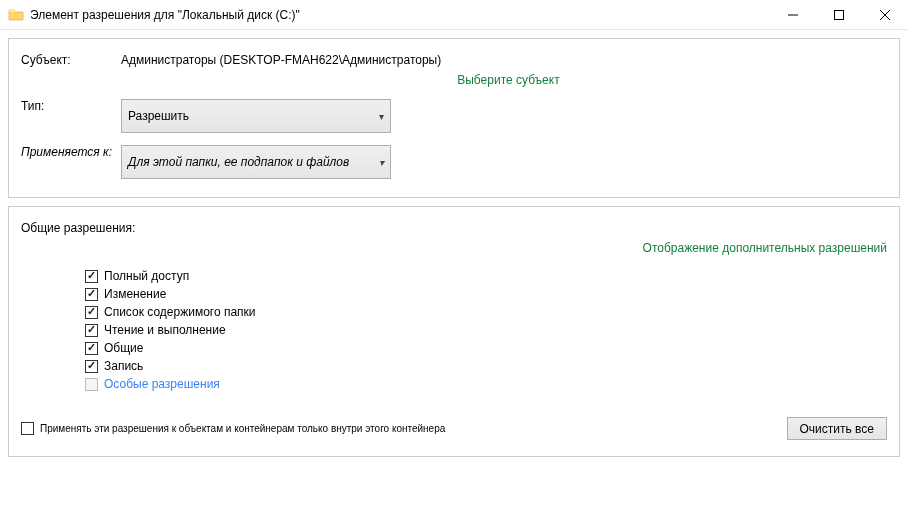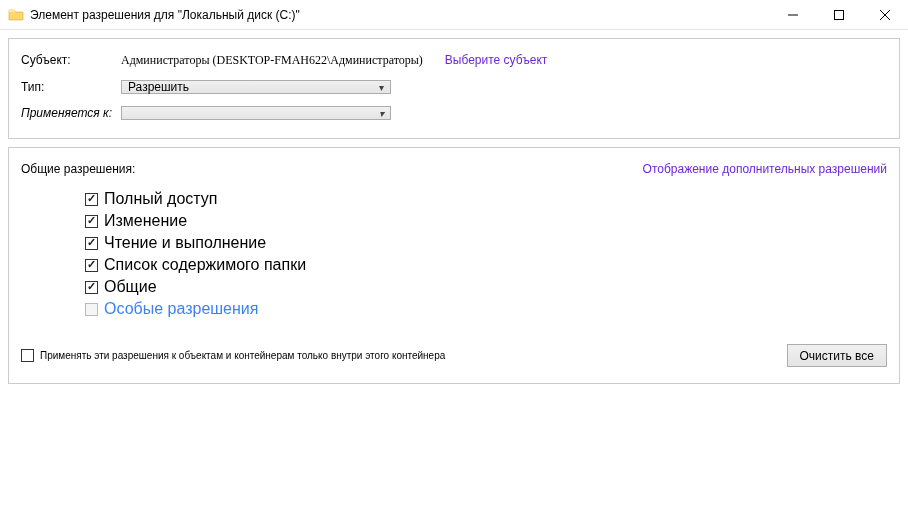--- a/index.html
+++ b/index.html
@@ -42,27 +42,27 @@
   .panel.top { padding-bottom: 18px; }
   .row {
     display: flex;
     margin-bottom: 12px;
   }
   .row:last-child { margin-bottom: 0; font-style: italic; }
   .row .label {
     width: 100px;
     font-size: 12px;
   }
-  .subject-val { margin-right: 22px; font-family: Liberation Serif, serif; }
-  .link { color: #6d28d9; cursor: pointer; }
+  .subject-val { margin-right: 16px; }
+  .link { color: #15803d; cursor: pointer; margin-top: 20px; }
   .select {
     width: 270px;
     border: 1px solid #adadad;
     background: linear-gradient(#f0f0f0,#e5e5e5);
-    height: 14px;
+    height: 34px;
     display: flex;
     align-items: center;
     padding: 0 6px;
     position: relative;
     font-size: 12px;
   }
   .select .chev {
     position: absolute; right: 6px; top: 50%; transform: translateY(-50%);
     font-size: 10px; color: #444;
   }
@@ -72,21 +72,21 @@
     align-items: flex-start;
     margin-bottom: 14px;
   }
   .perm-list {
     margin-left: 64px;
   }
   .perm-item {
     display: flex;
     align-items: center;
     margin-bottom: 4px;
-    font-size: 16px;
+    font-size: 12px;
   }
   .cb {
     width: 13px; height: 13px;
     border: 1px solid #333;
     margin-right: 6px;
     display: inline-flex;
     align-items: center;
     justify-content: center;
     background: #fff;
     font-size: 11px;
@@ -164,20 +164,21 @@
   <div class="row">
     <span class="label">Тип:</span>
     <div class="select">
       <span>Разрешить</span>
       <span class="chev">▾</span>
     </div>
   </div>
   <div class="row">
     <span class="label">Применяется к:</span>
     <div class="select">
+      <span>Для этой папки, ее подпапок и файлов</span>
       <span class="chev">▾</span>
     </div>
   </div>
 </div>
 
 <div class="panel">
   <div class="perm-header">
     <span>Общие разрешения:</span>
     <span class="link">Отображение дополнительных разрешений</span>
   </div>
@@ -185,29 +186,33 @@
       <div class="perm-item">
         <span class="cb checked"></span>
         <span>Полный доступ</span>
       </div>
       <div class="perm-item">
         <span class="cb checked"></span>
         <span>Изменение</span>
       </div>
       <div class="perm-item">
         <span class="cb checked"></span>
+        <span>Список содержимого папки</span>
+      </div>
+      <div class="perm-item">
+        <span class="cb checked"></span>
         <span>Чтение и выполнение</span>
       </div>
       <div class="perm-item">
         <span class="cb checked"></span>
-        <span>Список содержимого папки</span>
-      </div>
-      <div class="perm-item">
-        <span class="cb checked"></span>
         <span>Общие</span>
+      </div>
+      <div class="perm-item">
+        <span class="cb checked"></span>
+        <span>Запись</span>
       </div>
       <div class="perm-item disabled">
         <span class="cb disabled"></span>
         <span>Особые разрешения</span>
       </div>
     </div>
 
   <div class="bottom-row">
     <label class="inherit">
       <span class="cb" id="inherit-cb"></span>

